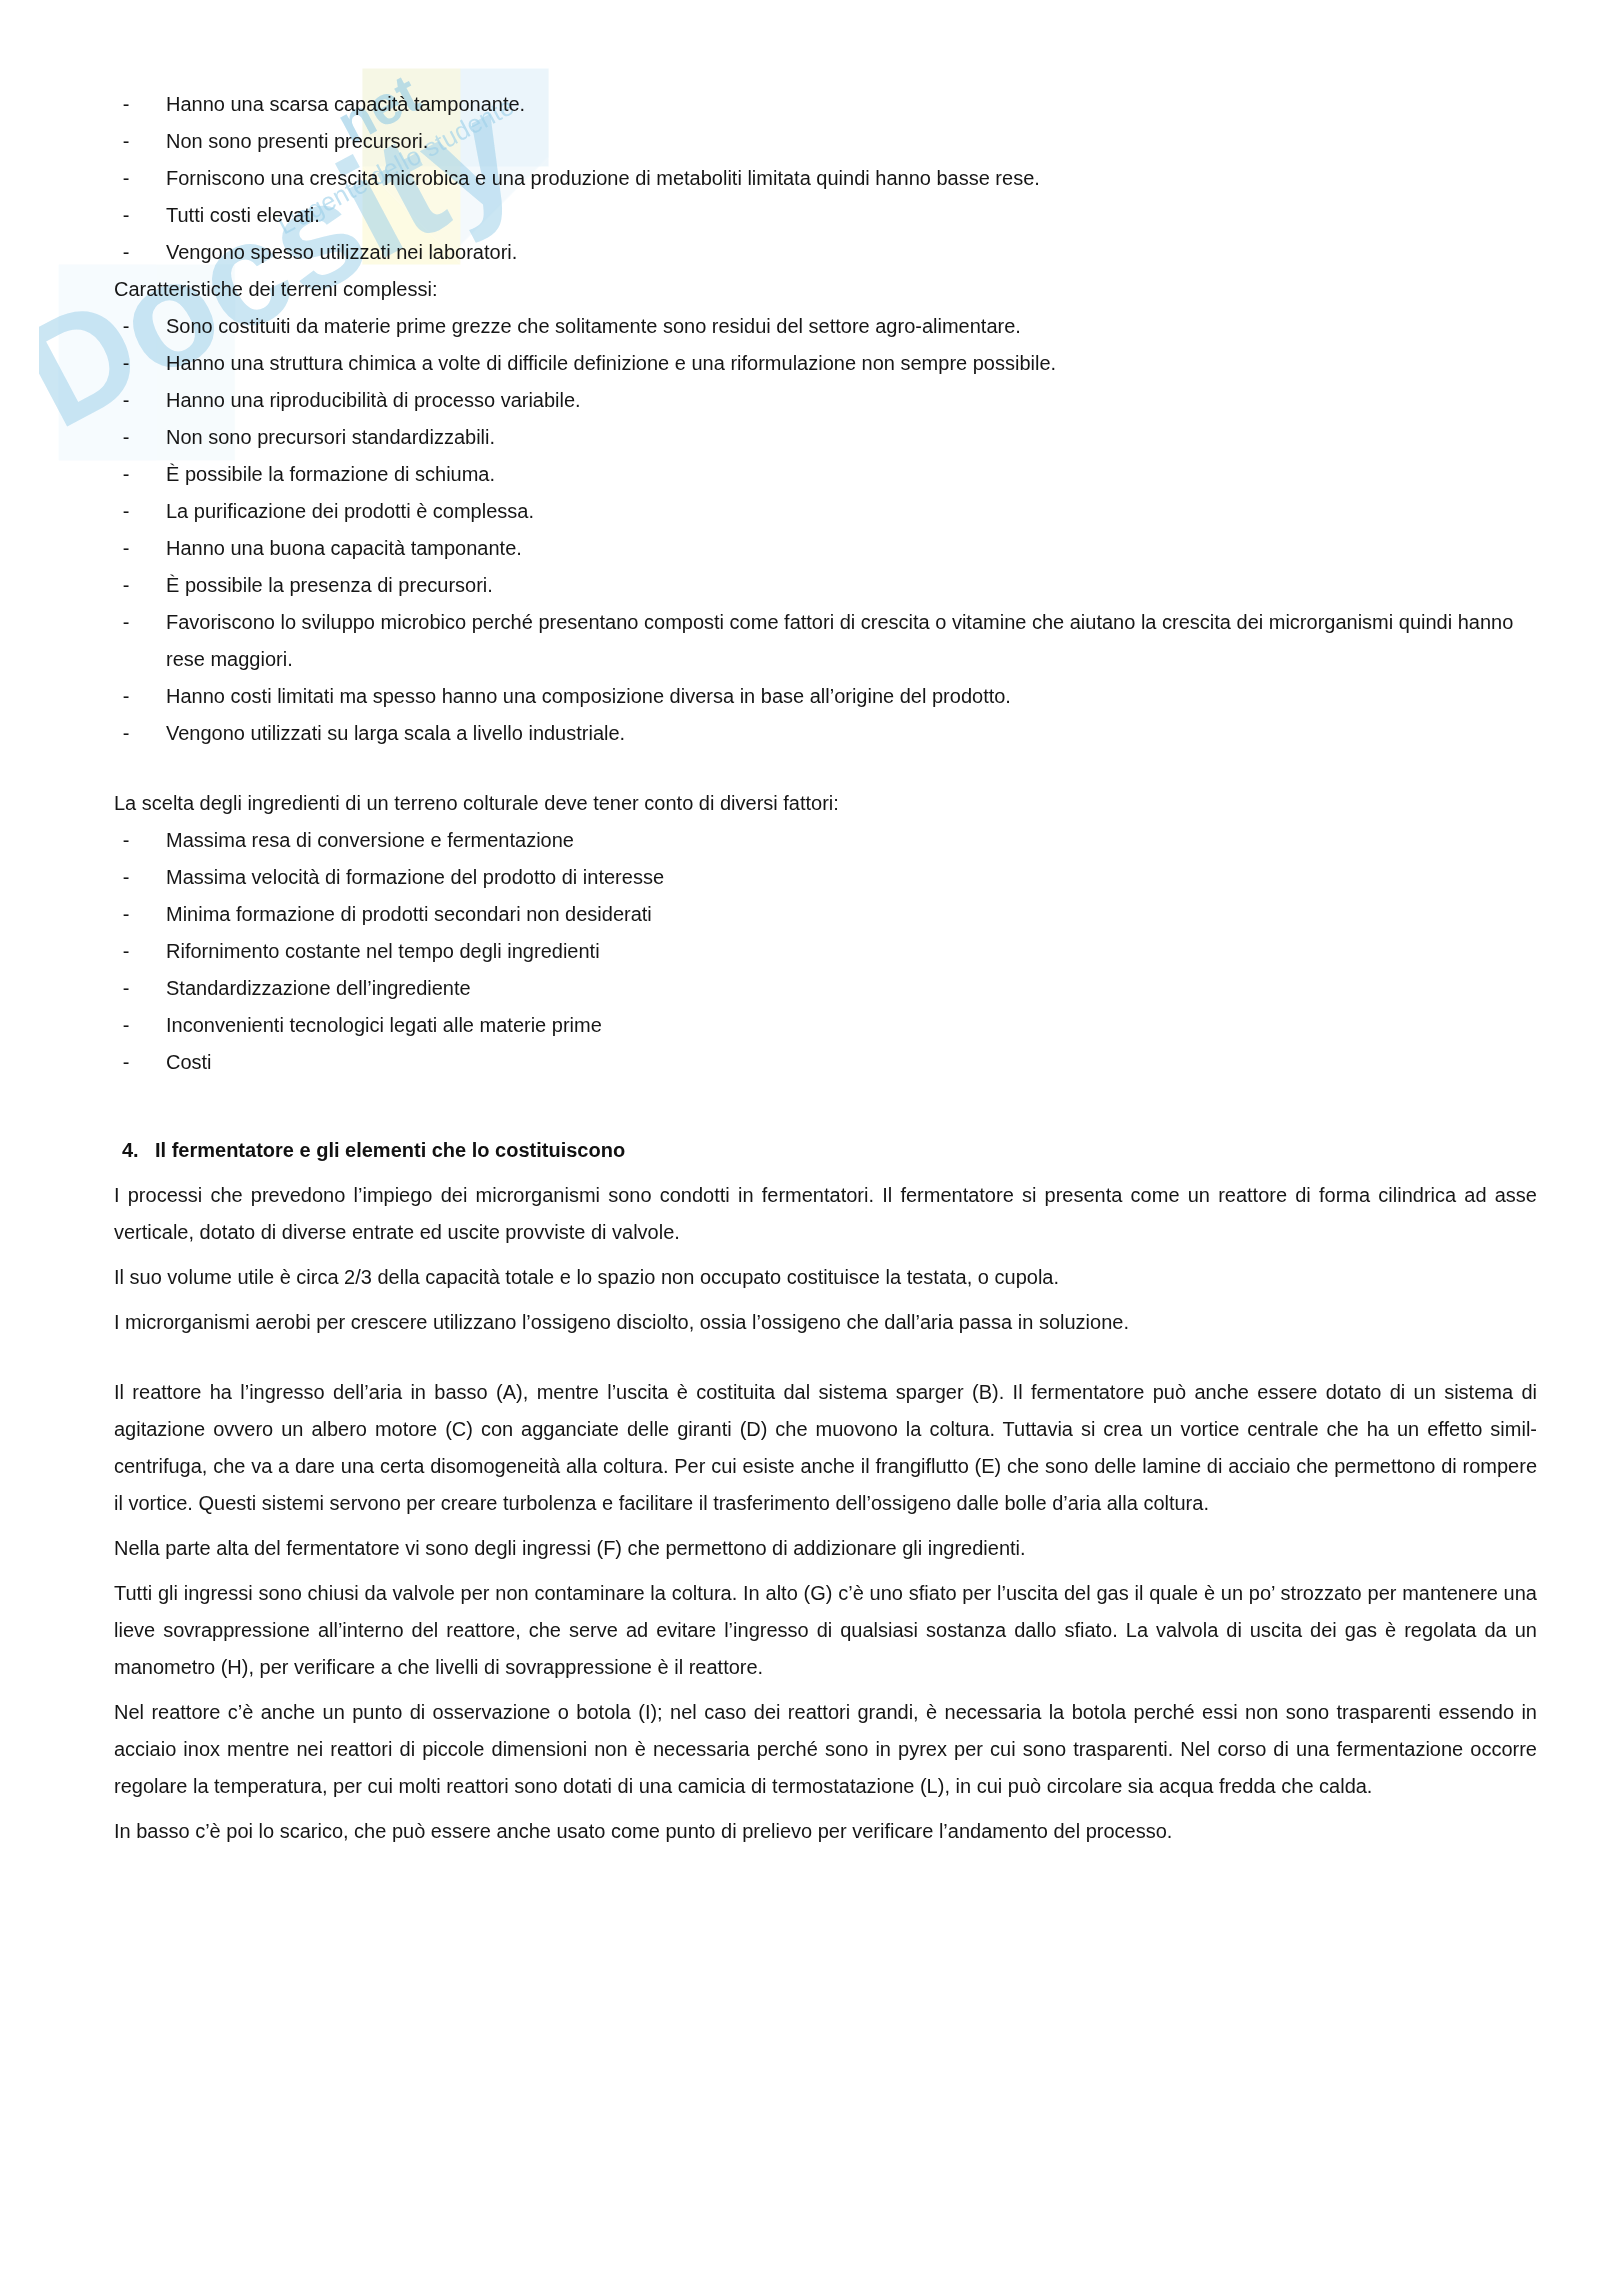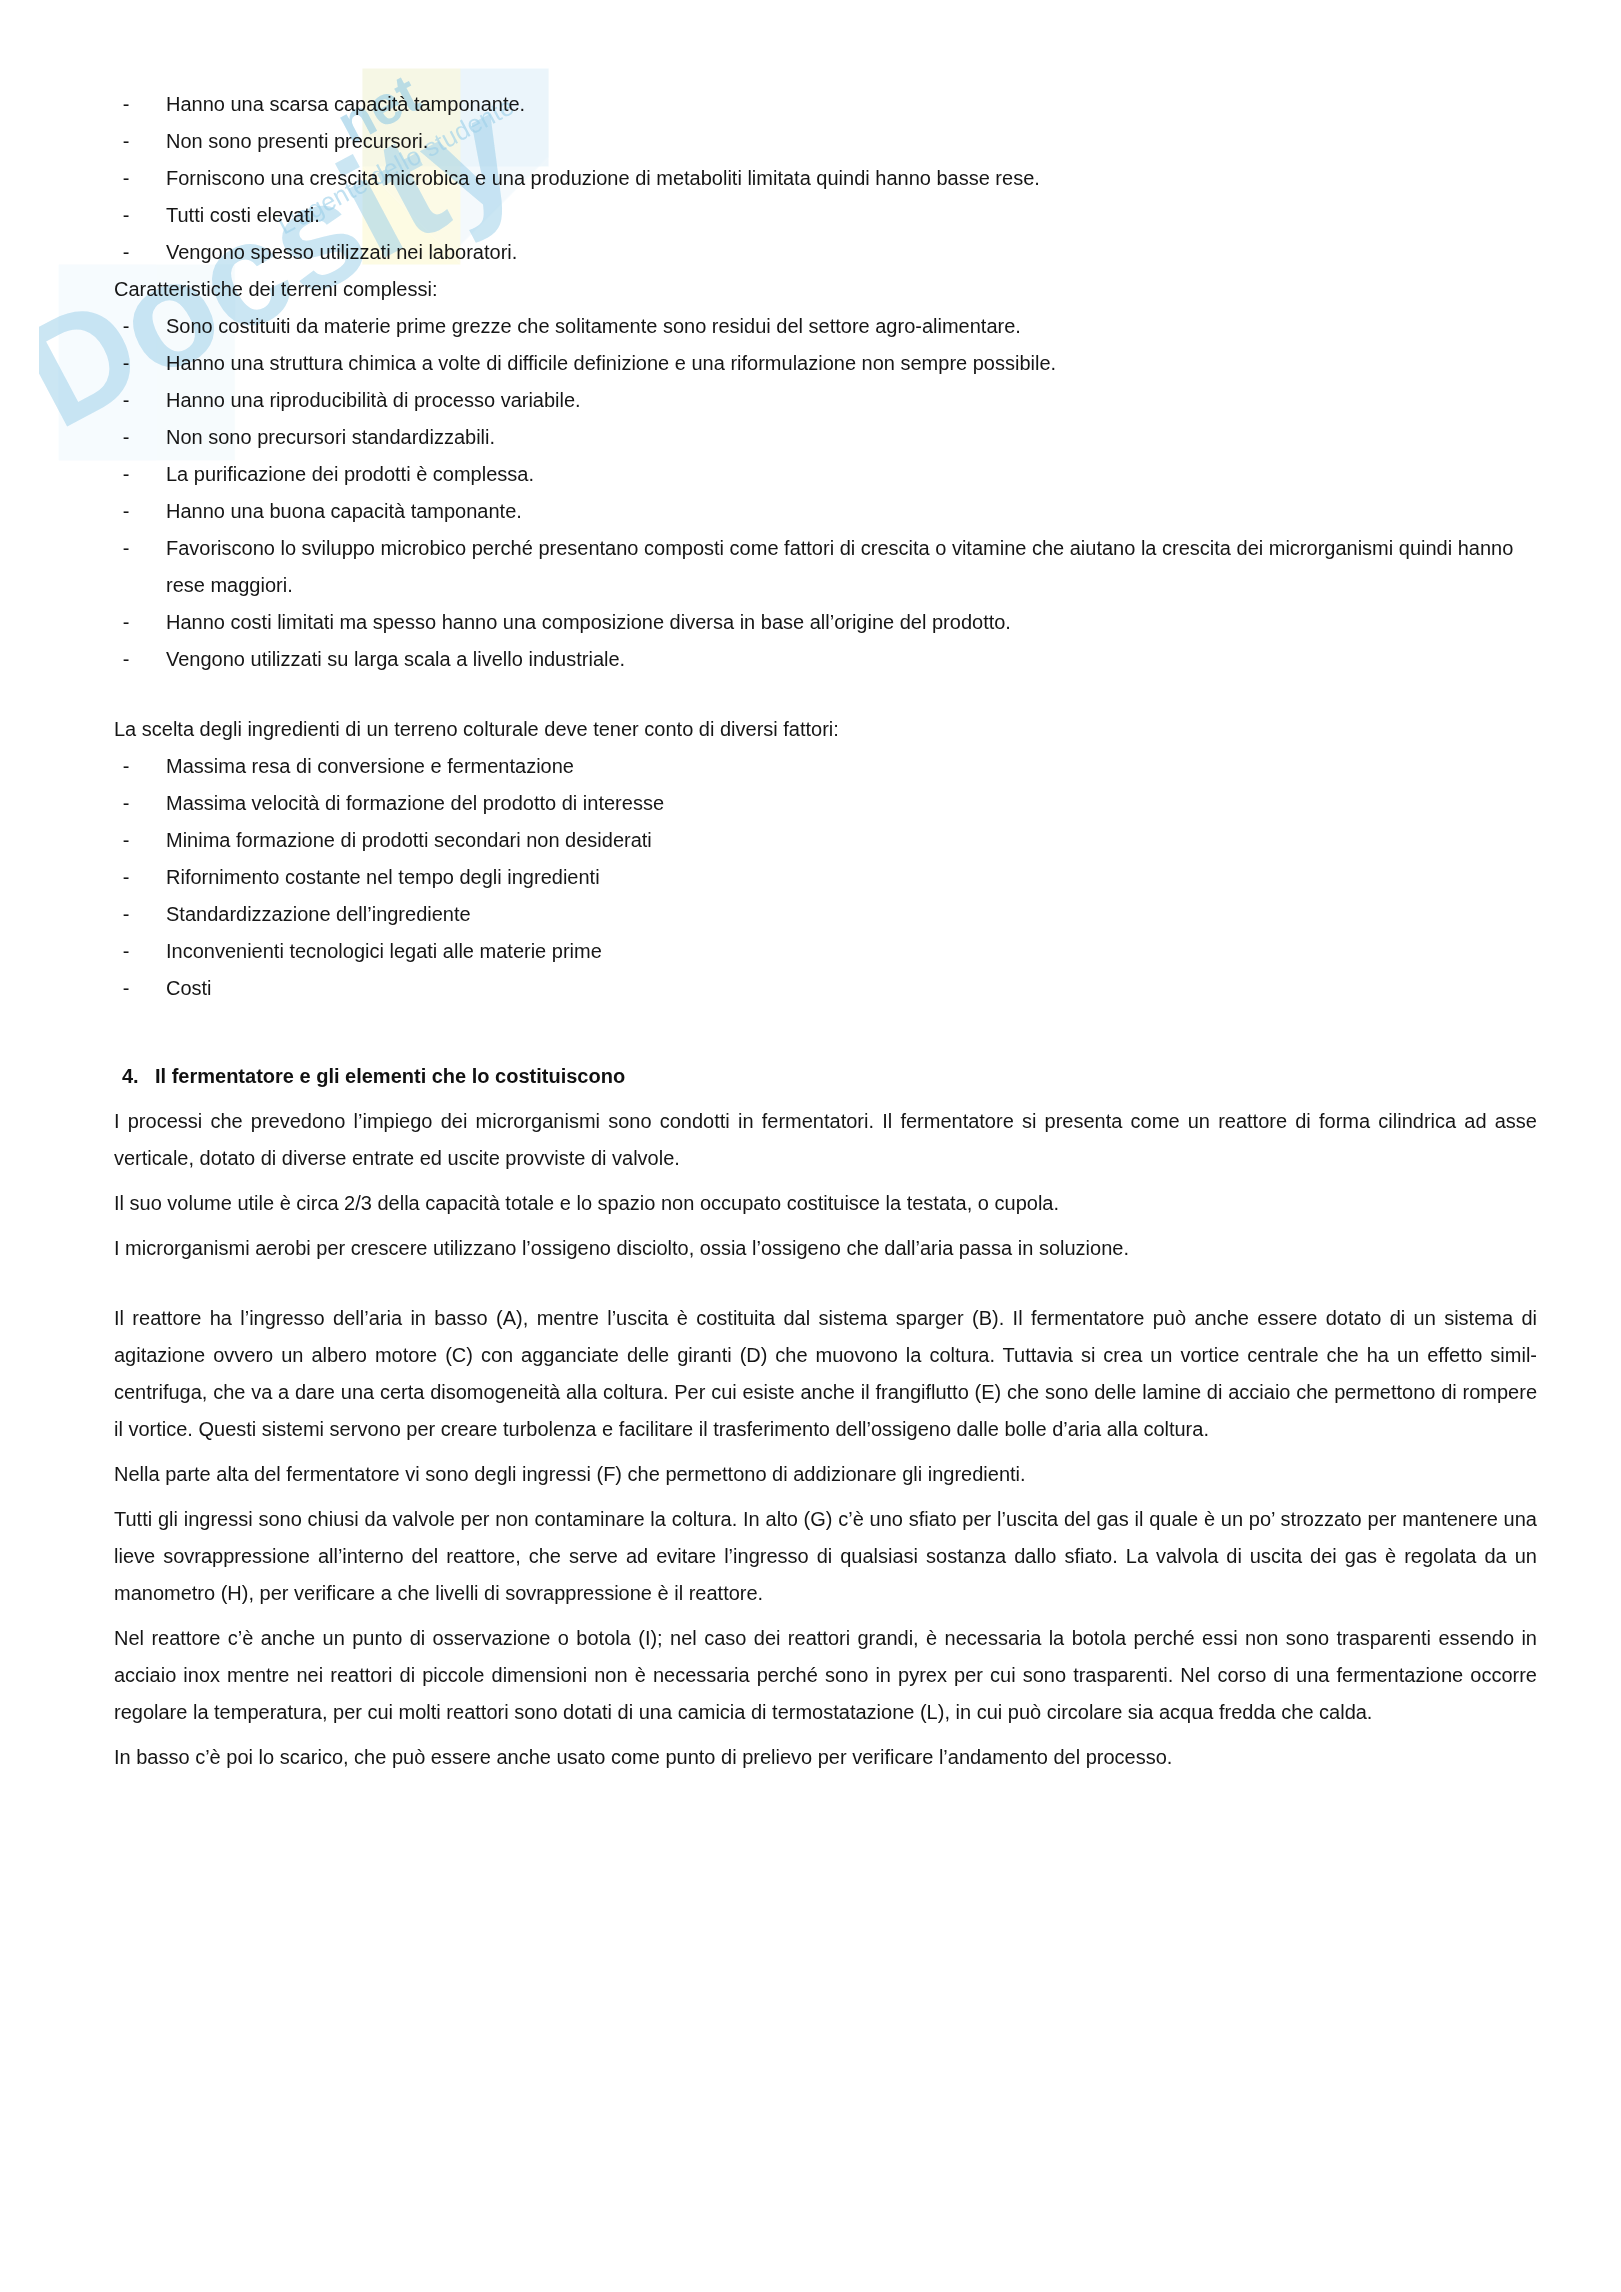--- a/index.html
+++ b/index.html
@@ -122,22 +122,24 @@
       <li><span>Vengono spesso utilizzati nei laboratori.</span></li>
     </ul>
 
     <div class="plain">Caratteristiche dei terreni complessi:</div>
 
     <ul class="dash">
       <li><span>Sono costituiti da materie prime grezze che solitamente sono residui del settore agro-alimentare.</span></li>
       <li><span>Hanno una struttura chimica a volte di difficile definizione e una riformulazione non sempre possibile.</span></li>
       <li><span>Hanno una riproducibilità di processo variabile.</span></li>
       <li><span>Non sono precursori standardizzabili.</span></li>
+      <li><span>È possibile la formazione di schiuma.</span></li>
       <li><span>La purificazione dei prodotti è complessa.</span></li>
       <li><span>Hanno una buona capacità tamponante.</span></li>
+      <li><span>È possibile la presenza di precursori.</span></li>
       <li><span>Favoriscono lo sviluppo microbico perché presentano composti come fattori di crescita o vitamine che aiutano la crescita dei microrganismi quindi hanno rese maggiori.</span></li>
       <li><span>Hanno costi limitati ma spesso hanno una composizione diversa in base all’origine del prodotto.</span></li>
       <li><span>Vengono utilizzati su larga scala a livello industriale.</span></li>
     </ul>
 
     <div class="gap-md"></div>
 
     <div class="plain">La scelta degli ingredienti di un terreno colturale deve tener conto di diversi fattori:</div>
 
     <ul class="dash">

